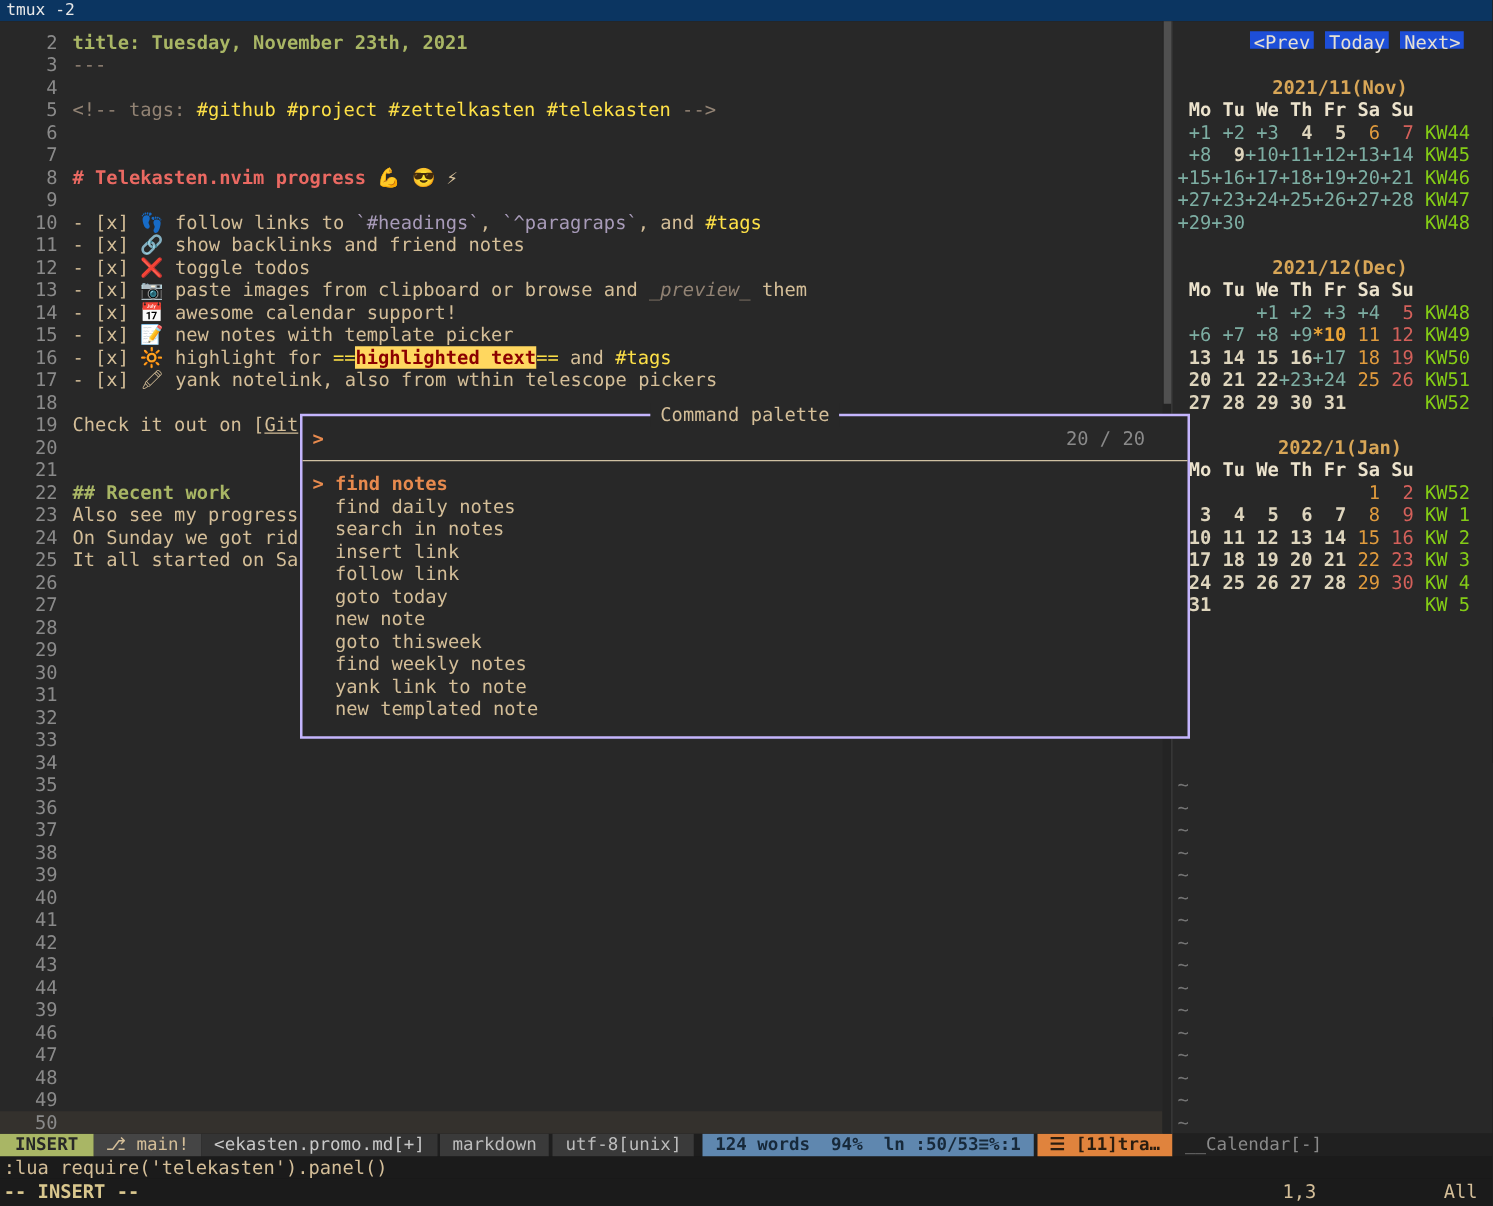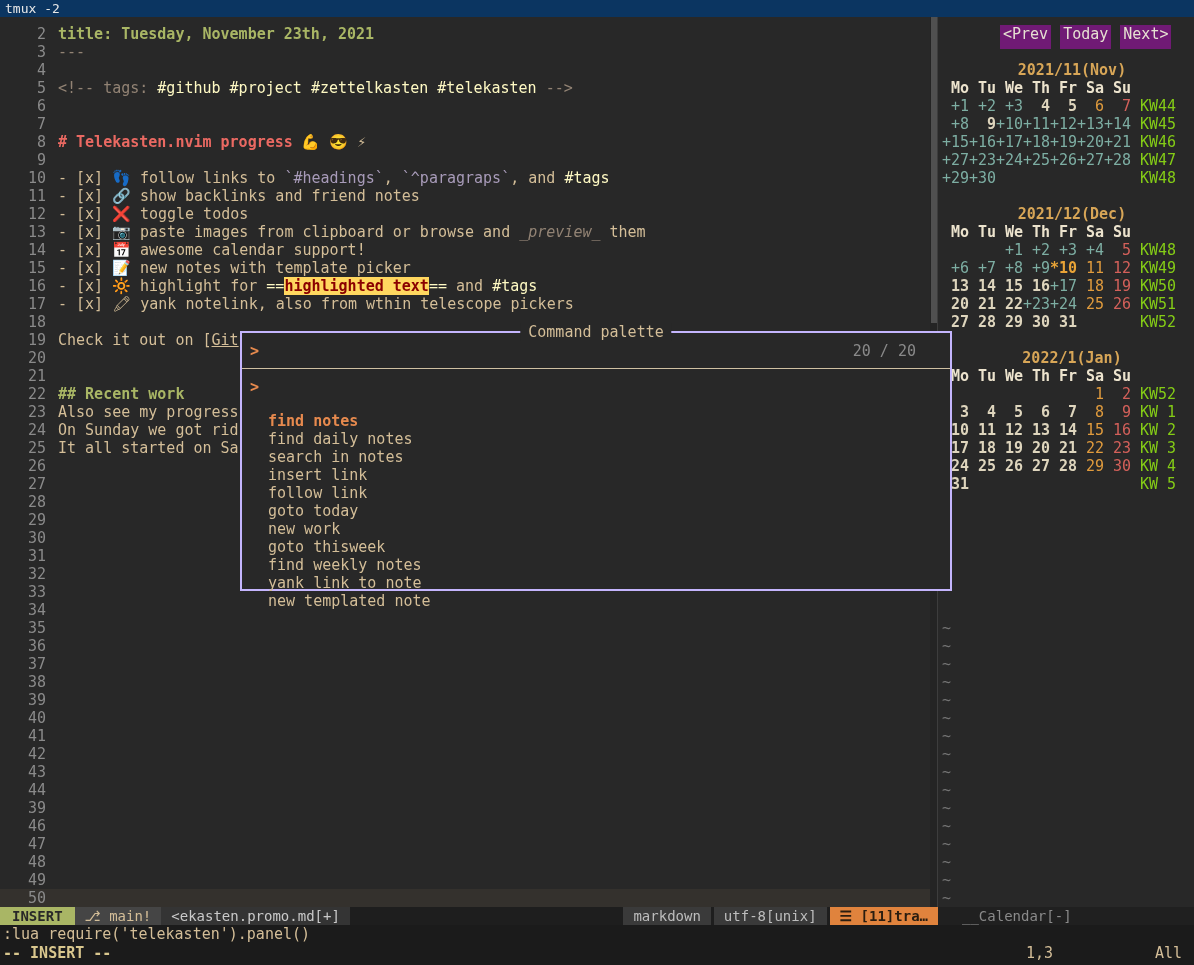--- a/index.html
+++ b/index.html
@@ -18,21 +18,21 @@
 
   .editor { width:930px; padding-top:8px; position:relative; overflow:hidden; }
   .row { height:18px; display:flex; white-space:pre; }
   .row.cursorline { background:#34312d; }
   .ln { flex:0 0 46px; width:46px; text-align:right; color:#8a8a8a; }
   .code { padding-left:12px; white-space:pre; }
 
   
   .g  { color:#a9b665; font-weight:bold; }
   .cm { color:#928374; }
-  .rd { color:#fef9c3;margin-top:18px; }
+  .rd { color:#fde047;margin-top:18px; }
   .hd { color:#ea6962; font-weight:bold; }
   .tx { color:#d4be98; }
   .cd { color:#a89bb9; }
   .em { color:#928374; font-style:italic; }
   .hl { background:#ffd75f; color:#8a0000; font-weight:bold; }
   .lk { color:#d4be98; text-decoration:underline; }
   .emj { color:#d4be98; }
 
   
   .scrollcol { width:8px; position:relative; background:#242424; border-right:1px solid #3d3d3d; }
@@ -44,51 +44,51 @@
   .cell { display:inline-block; width:27px; text-align:right; white-space:pre; }
   .kw  { color:#84cc16; margin-left:9px; }
   .hdr { color:#ece3cd; font-weight:bold; }
   .day { color:#ded5bd; font-weight:bold; }
   .lnk { color:#7daea3; }
   .sat { color:#e09b3d; }
   .sun { color:#d3605a; }
   .tdy { color:#e9a437; font-weight:bold; }
   .cal-title { color:#d8a657; font-weight:bold; text-align:center; padding-left:12px; }
   .cal-nav { padding-left:62px; display:flex; gap:9px; }
-  .cal-btn { background:#701a75; color:#e6e0d2; padding:0 3px; height:24px; }
+  .cal-btn { background:#1d4ed8; color:#e6e0d2; padding:0 3px; height:14px; }
   .tilde { color:#737373; }
 
   
   .palette { position:absolute; left:240px; top:331px; width:712px; height:260px;
              background:#282828; border:2px solid #c4b5fd; z-index:20; }
   .pal-title { position:absolute; top:-10px; left:50%; transform:translateX(-50%);
                background:#282828; padding:0 8px; color:#d4be98; white-space:pre; }
   .pal-prompt { display:flex; padding:9px 10px 5px 8px; }
   .pal-caret { color:#e78a4e; font-weight:bold; }
   .pal-counter { margin-left:auto; color:#8a8a8a; padding-right:24px; }
   .pal-sep { border-top:1px solid #cfc0a2; margin-top:3px; }
   .pal-results { padding-top:9px; }
   .pal-item { height:18px; display:flex; padding-left:8px; white-space:pre; }
   .pal-item .icaret { width:18px; color:#e78a4e; font-weight:bold; }
-  .pal-item .ilabel { color:#d4be98;margin-top:34px; }
+  .pal-item .ilabel { color:#d4be98; }
   .pal-item.sel .ilabel { color:#e78a4e; font-weight:bold; }
 
   
   .statusline { height:18px; display:flex; background:#1e1e1e; font-size:14px; line-height:18px; }
   .sl-left { width:938px; display:flex; }
   .seg { padding:0 10px; white-space:pre; height:18px; }
   .seg-mode   { background:#a9b665; color:#282828; font-weight:bold; padding:0 12px; }
   .seg-branch { background:#454545; color:#d4be98; }
   .seg-file   { background:#343434; color:#c9c9c9; }
   .sl-spacer  { flex:1; }
   .seg-ft  { background:#3a3a3a; color:#bdbdbd; }
   .seg-enc { background:#3a3a3a; color:#bdbdbd; margin-left:3px; }
   .seg-stats { background:#5f87af; color:#17293a; font-weight:bold; margin-left:7px; }
   .seg-diag  { background:#e0833d; color:#2a1d10; font-weight:bold; margin-left:3px; }
-  .sl-cal { width:256px; background:#202020; color:#8a8a8a; padding-left:24px; white-space:pre; }
+  .sl-cal { width:256px; background:#202020; color:#8a8a8a; padding-left:10px; white-space:pre; }
 
   
   .cmdline { height:18px; background:#1b1b1b; color:#d4be98; padding-left:3px; white-space:pre; }
   .modeline { height:22px; background:#1b1b1b; position:relative; padding-top:1px; }
   .mode-ind { color:#d9c78e; font-weight:bold; padding-left:3px; white-space:pre; }
   .ruler { position:absolute; left:1026px; top:1px; color:#d4be98; }
   .scrollpos { position:absolute; left:1155px; top:1px; color:#d4be98; }
 </style>
 </head>
 <body>
@@ -220,36 +220,37 @@
     <span class="pal-counter">20 / 20</span>
   </div>
   <div class="pal-sep"></div>
   <div class="pal-results">
       <div class="pal-item sel"><span class="icaret">&gt;</span><span class="ilabel">find notes</span></div>
       <div class="pal-item"><span class="icaret"></span><span class="ilabel">find daily notes</span></div>
       <div class="pal-item"><span class="icaret"></span><span class="ilabel">search in notes</span></div>
       <div class="pal-item"><span class="icaret"></span><span class="ilabel">insert link</span></div>
       <div class="pal-item"><span class="icaret"></span><span class="ilabel">follow link</span></div>
       <div class="pal-item"><span class="icaret"></span><span class="ilabel">goto today</span></div>
-      <div class="pal-item"><span class="icaret"></span><span class="ilabel">new work</span></div>
+      <div class="pal-item"><span class="icaret"></span><span class="ilabel">new note</span></div>
       <div class="pal-item"><span class="icaret"></span><span class="ilabel">goto thisweek</span></div>
       <div class="pal-item"><span class="icaret"></span><span class="ilabel">find weekly notes</span></div>
       <div class="pal-item"><span class="icaret"></span><span class="ilabel">yank link to note</span></div>
       <div class="pal-item"><span class="icaret"></span><span class="ilabel">new templated note</span></div>
     </div>
 </div>
 
 <div class="statusline">
   <div class="sl-left">
     <span class="seg seg-mode">INSERT</span>
     <span class="seg seg-branch"><span>⎇ </span><span>main!</span></span>
     <span class="seg seg-file">&lt;ekasten.promo.md[+]</span>
     <span class="sl-spacer"></span>
     <span class="seg seg-ft">markdown</span>
     <span class="seg seg-enc">utf-8[unix]</span>
+    <span class="seg seg-stats">124 words  94%  ln :50/53≡%:1</span>
     <span class="seg seg-diag"><span>☰ </span><span>[11]tra…</span></span>
   </div>
   <div class="sl-cal">__Calendar[-]</div>
 </div>
 
 <div class="cmdline">:lua require('telekasten').panel()</div>
 
 <div class="modeline">
   <span class="mode-ind">-- INSERT --</span>
   <span class="ruler">1,3</span>

